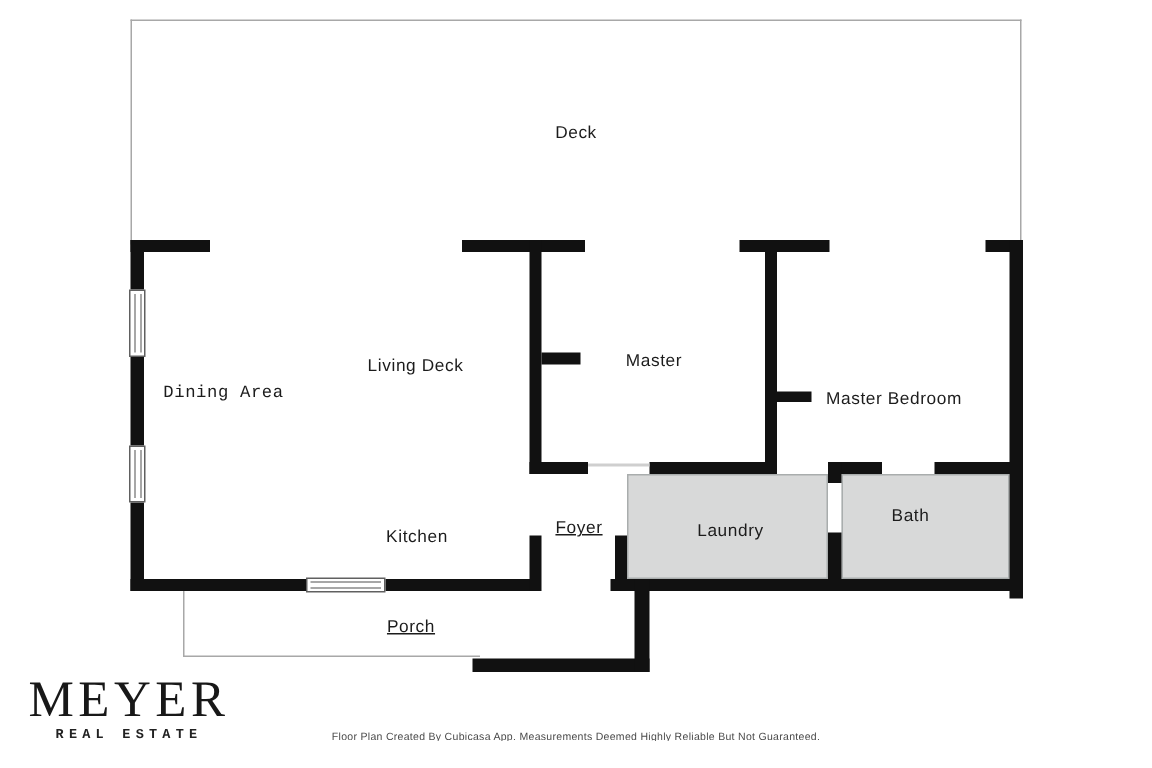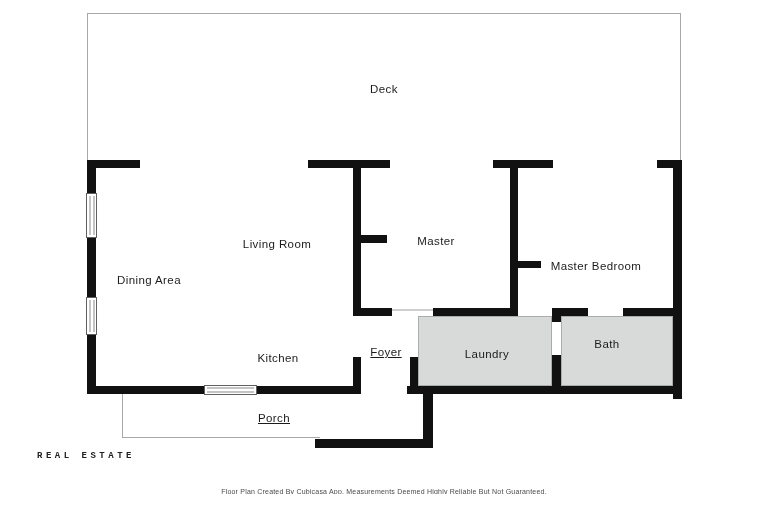--- a/index.html
+++ b/index.html
@@ -70,29 +70,30 @@
       <div class="glass-h"></div>
     </div>
 
   <div class="wall" style="left:353px;top:357px;width:8px;height:37px;"></div>
   <div class="wall" style="left:410px;top:357px;width:8px;height:37px;"></div>
 
   <div class="wall" style="left:315px;top:439px;width:118px;height:9px;"></div>
   <div class="wall" style="left:423px;top:386px;width:10px;height:62px;"></div>
 
   <div class="room-label" style="left:384px;top:89px;">Deck</div>
-  <div class="room-label" style="left:277px;top:244px;">Living Room</div>
-  <div class="room-label" style="left:149px;top:280px;">Dining Area</div>
+  <div class="room-label" style="left:277px;top:244px;">Living Deck</div>
+  <div class="room-label" style="left:149px;top:262px;font-family:Liberation Mono, monospace;">Dining Area</div>
   <div class="room-label" style="left:436px;top:241px;">Master</div>
   <div class="room-label" style="left:596px;top:241px;margin-top:25px;">Master Bedroom</div>
   <div class="room-label" style="left:278px;top:358px;">Kitchen</div>
   <div class="room-label" style="left:386px;top:352px;text-decoration:underline;">Foyer</div>
   <div class="room-label" style="left:487px;top:354px;">Laundry</div>
   <div class="room-label" style="left:607px;top:344px;">Bath</div>
   <div class="room-label" style="left:274px;top:418px;text-decoration:underline;">Porch</div>
 
   <div class="logo">
+    <div class="logo-name">MEYER</div>
     <div class="logo-tagline">REAL ESTATE</div>
   </div>
 
   <div class="disclaimer">Floor Plan Created By Cubicasa App. Measurements Deemed Highly Reliable But Not Guaranteed.</div>
 
 </div>
 
 </body></html>

